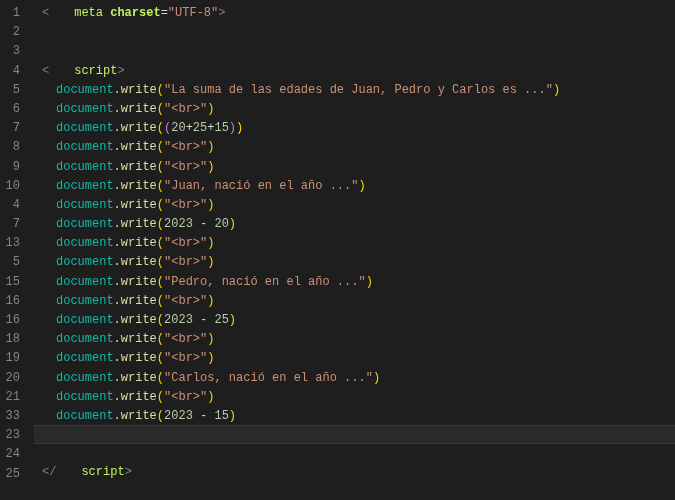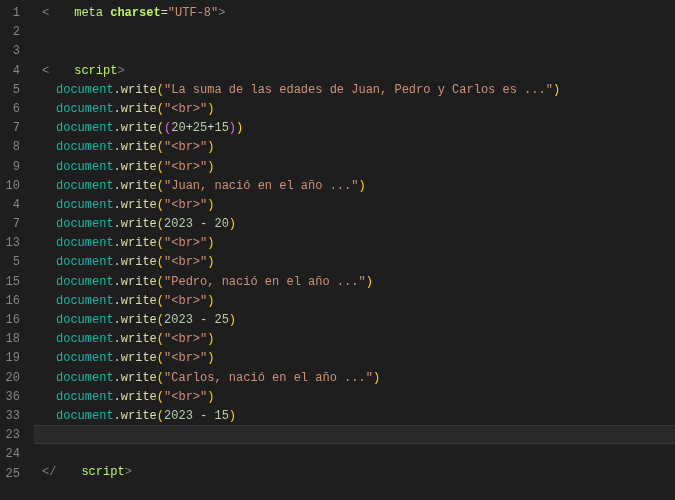--- a/index.html
+++ b/index.html
@@ -69,20 +69,20 @@
       <div>4</div>
       <div>7</div>
       <div>13</div>
       <div>5</div>
       <div>15</div>
       <div>16</div>
       <div>16</div>
       <div>18</div>
       <div>19</div>
       <div>20</div>
-      <div>36</div>
+      <div>21</div>
       <div>33</div>
       <div>23</div>
       <div>24</div>
       <div>25</div>
     </div>
   <div class="code"><div class="line i1"><span class="t-tag">&lt;</span><span class="t-elem">meta</span><span class="t-punc"> </span><span class="t-attr">charset</span><span class="t-punc">=</span><span class="t-str">"UTF-8"</span><span class="t-tag">&gt;</span></div><div class="line i1"></div><div class="line i1"></div><div class="line i1"><span class="t-tag">&lt;</span><span class="t-elem">script</span><span class="t-tag">&gt;</span></div><div class="line i2"><span class="t-obj">document</span><span class="t-punc">.</span><span class="t-func">write</span><span class="t-paren">(</span><span class="t-str">"La suma de las edades de Juan, Pedro y Carlos es ..."</span><span class="t-paren">)</span></div><div class="line i2"><span class="t-obj">document</span><span class="t-punc">.</span><span class="t-func">write</span><span class="t-paren">(</span><span class="t-str">"&lt;br&gt;"</span><span class="t-paren">)</span></div><div class="line i2"><span class="t-obj">document</span><span class="t-punc">.</span><span class="t-func">write</span><span class="t-paren">(</span><span class="t-paren2">(</span><span class="t-num">20</span><span class="t-op">+</span><span class="t-num">25</span><span class="t-op">+</span><span class="t-num">15</span><span class="t-paren2">)</span><span class="t-paren">)</span></div><div class="line i2"><span class="t-obj">document</span><span class="t-punc">.</span><span class="t-func">write</span><span class="t-paren">(</span><span class="t-str">"&lt;br&gt;"</span><span class="t-paren">)</span></div><div class="line i2"><span class="t-obj">document</span><span class="t-punc">.</span><span class="t-func">write</span><span class="t-paren">(</span><span class="t-str">"&lt;br&gt;"</span><span class="t-paren">)</span></div><div class="line i2"><span class="t-obj">document</span><span class="t-punc">.</span><span class="t-func">write</span><span class="t-paren">(</span><span class="t-str">"Juan, nació en el año ..."</span><span class="t-paren">)</span></div><div class="line i2"><span class="t-obj">document</span><span class="t-punc">.</span><span class="t-func">write</span><span class="t-paren">(</span><span class="t-str">"&lt;br&gt;"</span><span class="t-paren">)</span></div><div class="line i2"><span class="t-obj">document</span><span class="t-punc">.</span><span class="t-func">write</span><span class="t-paren">(</span><span class="t-num">2023</span><span class="t-op"> - </span><span class="t-num">20</span><span class="t-paren">)</span></div><div class="line i2"><span class="t-obj">document</span><span class="t-punc">.</span><span class="t-func">write</span><span class="t-paren">(</span><span class="t-str">"&lt;br&gt;"</span><span class="t-paren">)</span></div><div class="line i2"><span class="t-obj">document</span><span class="t-punc">.</span><span class="t-func">write</span><span class="t-paren">(</span><span class="t-str">"&lt;br&gt;"</span><span class="t-paren">)</span></div><div class="line i2"><span class="t-obj">document</span><span class="t-punc">.</span><span class="t-func">write</span><span class="t-paren">(</span><span class="t-str">"Pedro, nació en el año ..."</span><span class="t-paren">)</span></div><div class="line i2"><span class="t-obj">document</span><span class="t-punc">.</span><span class="t-func">write</span><span class="t-paren">(</span><span class="t-str">"&lt;br&gt;"</span><span class="t-paren">)</span></div><div class="line i2"><span class="t-obj">document</span><span class="t-punc">.</span><span class="t-func">write</span><span class="t-paren">(</span><span class="t-num">2023</span><span class="t-op"> - </span><span class="t-num">25</span><span class="t-paren">)</span></div><div class="line i2"><span class="t-obj">document</span><span class="t-punc">.</span><span class="t-func">write</span><span class="t-paren">(</span><span class="t-str">"&lt;br&gt;"</span><span class="t-paren">)</span></div><div class="line i2"><span class="t-obj">document</span><span class="t-punc">.</span><span class="t-func">write</span><span class="t-paren">(</span><span class="t-str">"&lt;br&gt;"</span><span class="t-paren">)</span></div><div class="line i2"><span class="t-obj">document</span><span class="t-punc">.</span><span class="t-func">write</span><span class="t-paren">(</span><span class="t-str">"Carlos, nació en el año ..."</span><span class="t-paren">)</span></div><div class="line i2"><span class="t-obj">document</span><span class="t-punc">.</span><span class="t-func">write</span><span class="t-paren">(</span><span class="t-str">"&lt;br&gt;"</span><span class="t-paren">)</span></div><div class="line i2"><span class="t-obj">document</span><span class="t-punc">.</span><span class="t-func">write</span><span class="t-paren">(</span><span class="t-num">2023</span><span class="t-op"> - </span><span class="t-num">15</span><span class="t-paren">)</span></div><div class="line i2 active"></div><div class="line i1"></div><div class="line i1"><span class="t-tag">&lt;/</span><span class="t-elem">script</span><span class="t-tag">&gt;</span></div></div>
 </div>
 
 </body></html>

